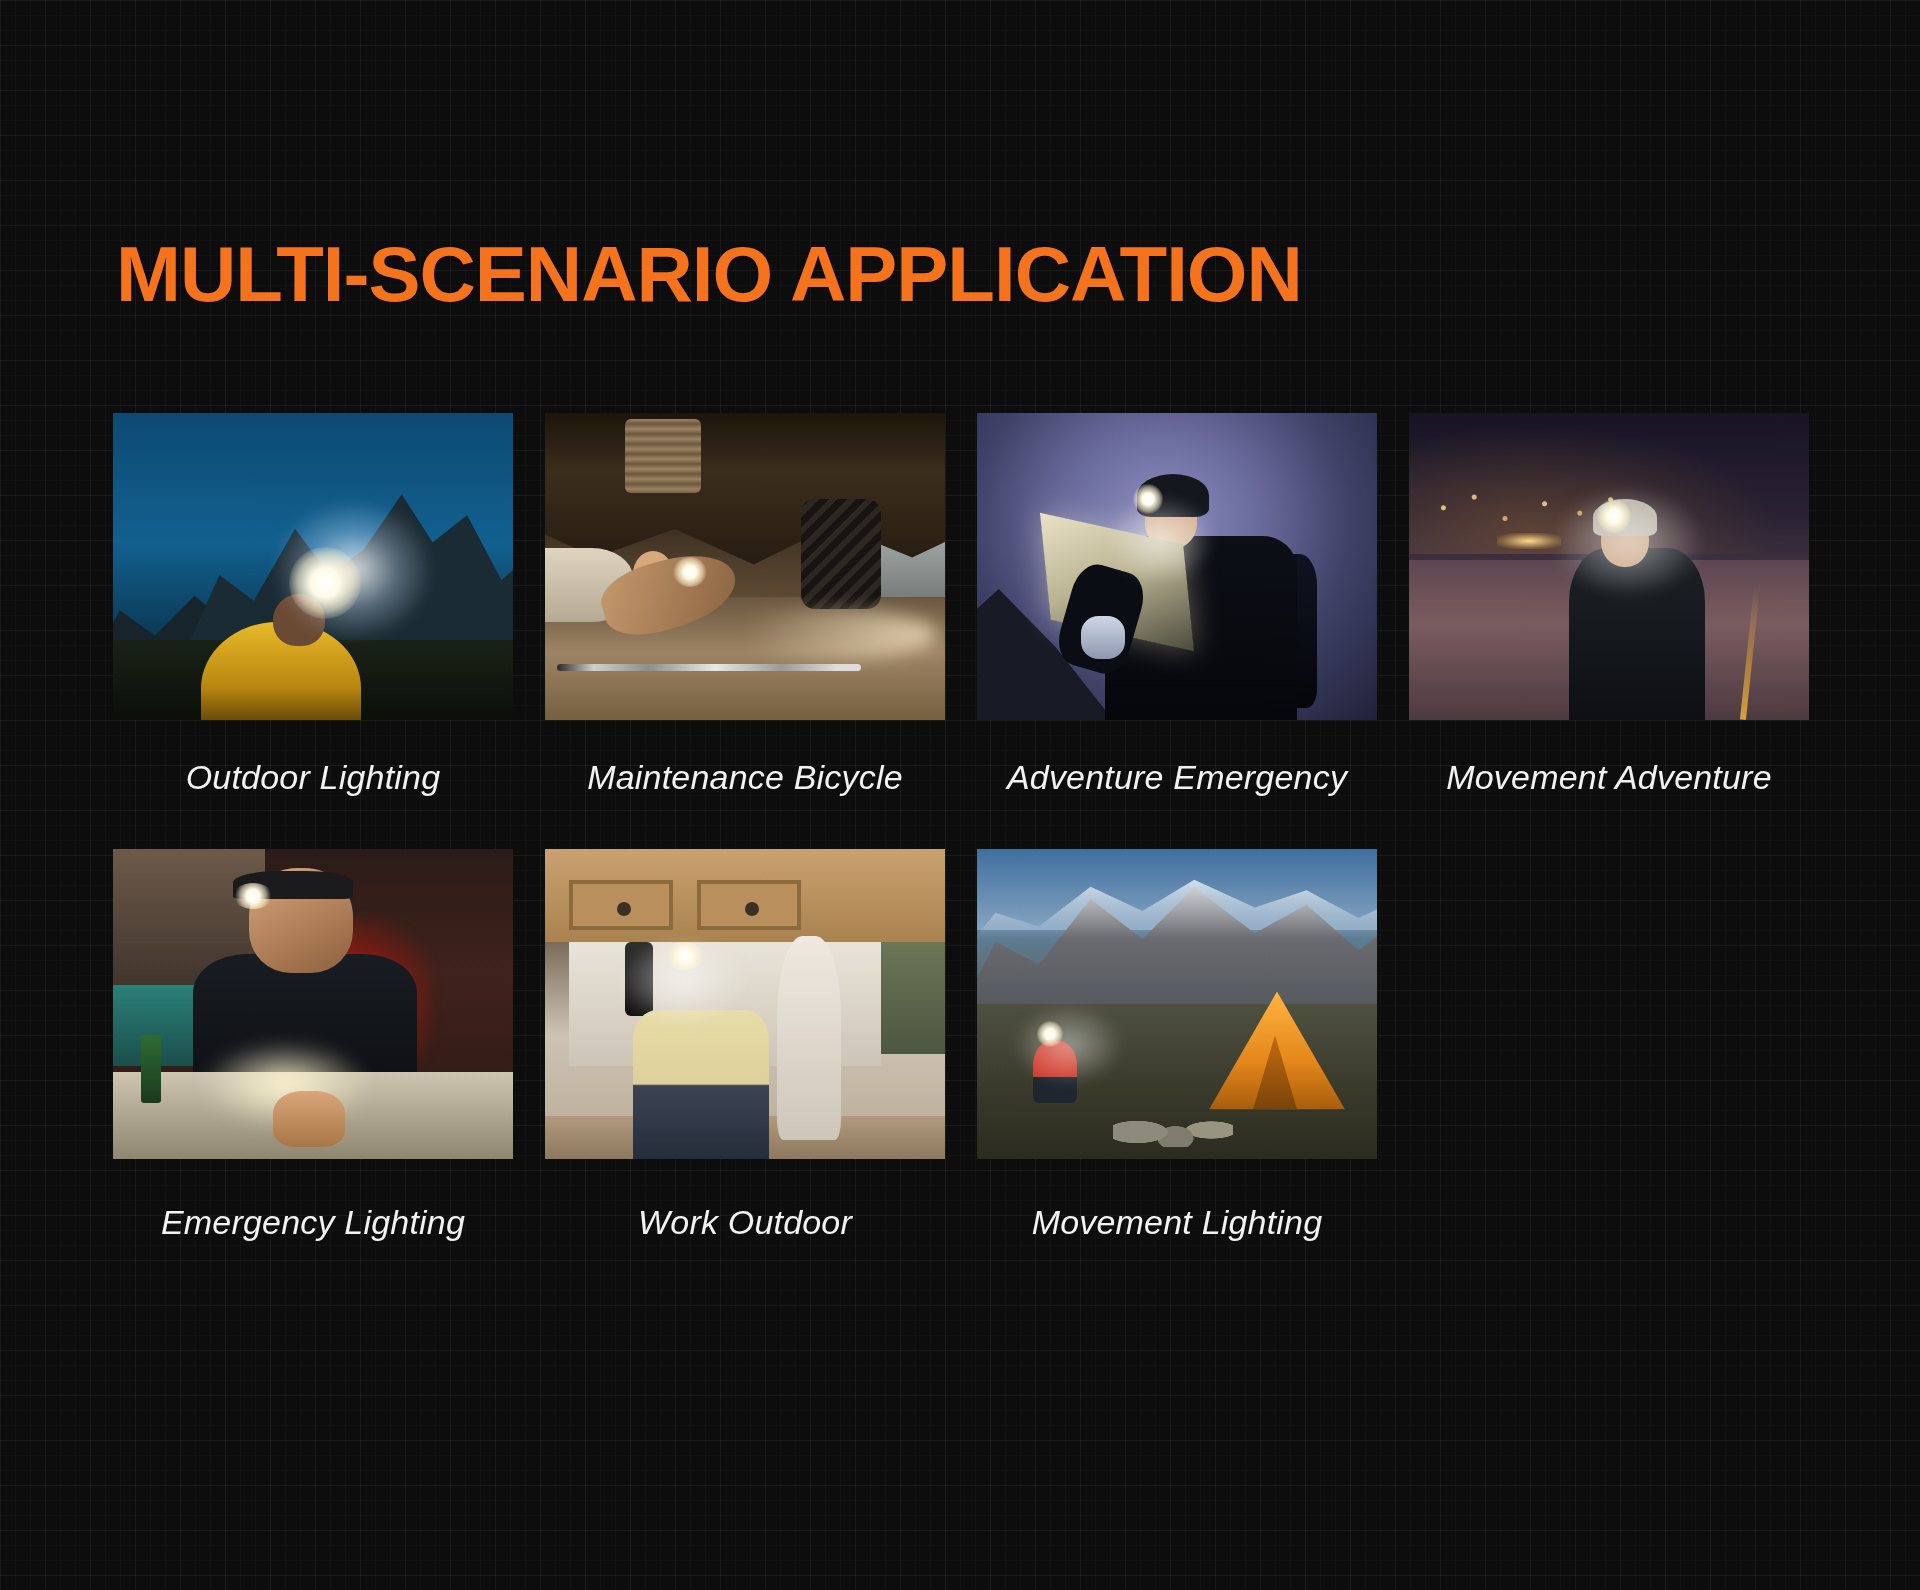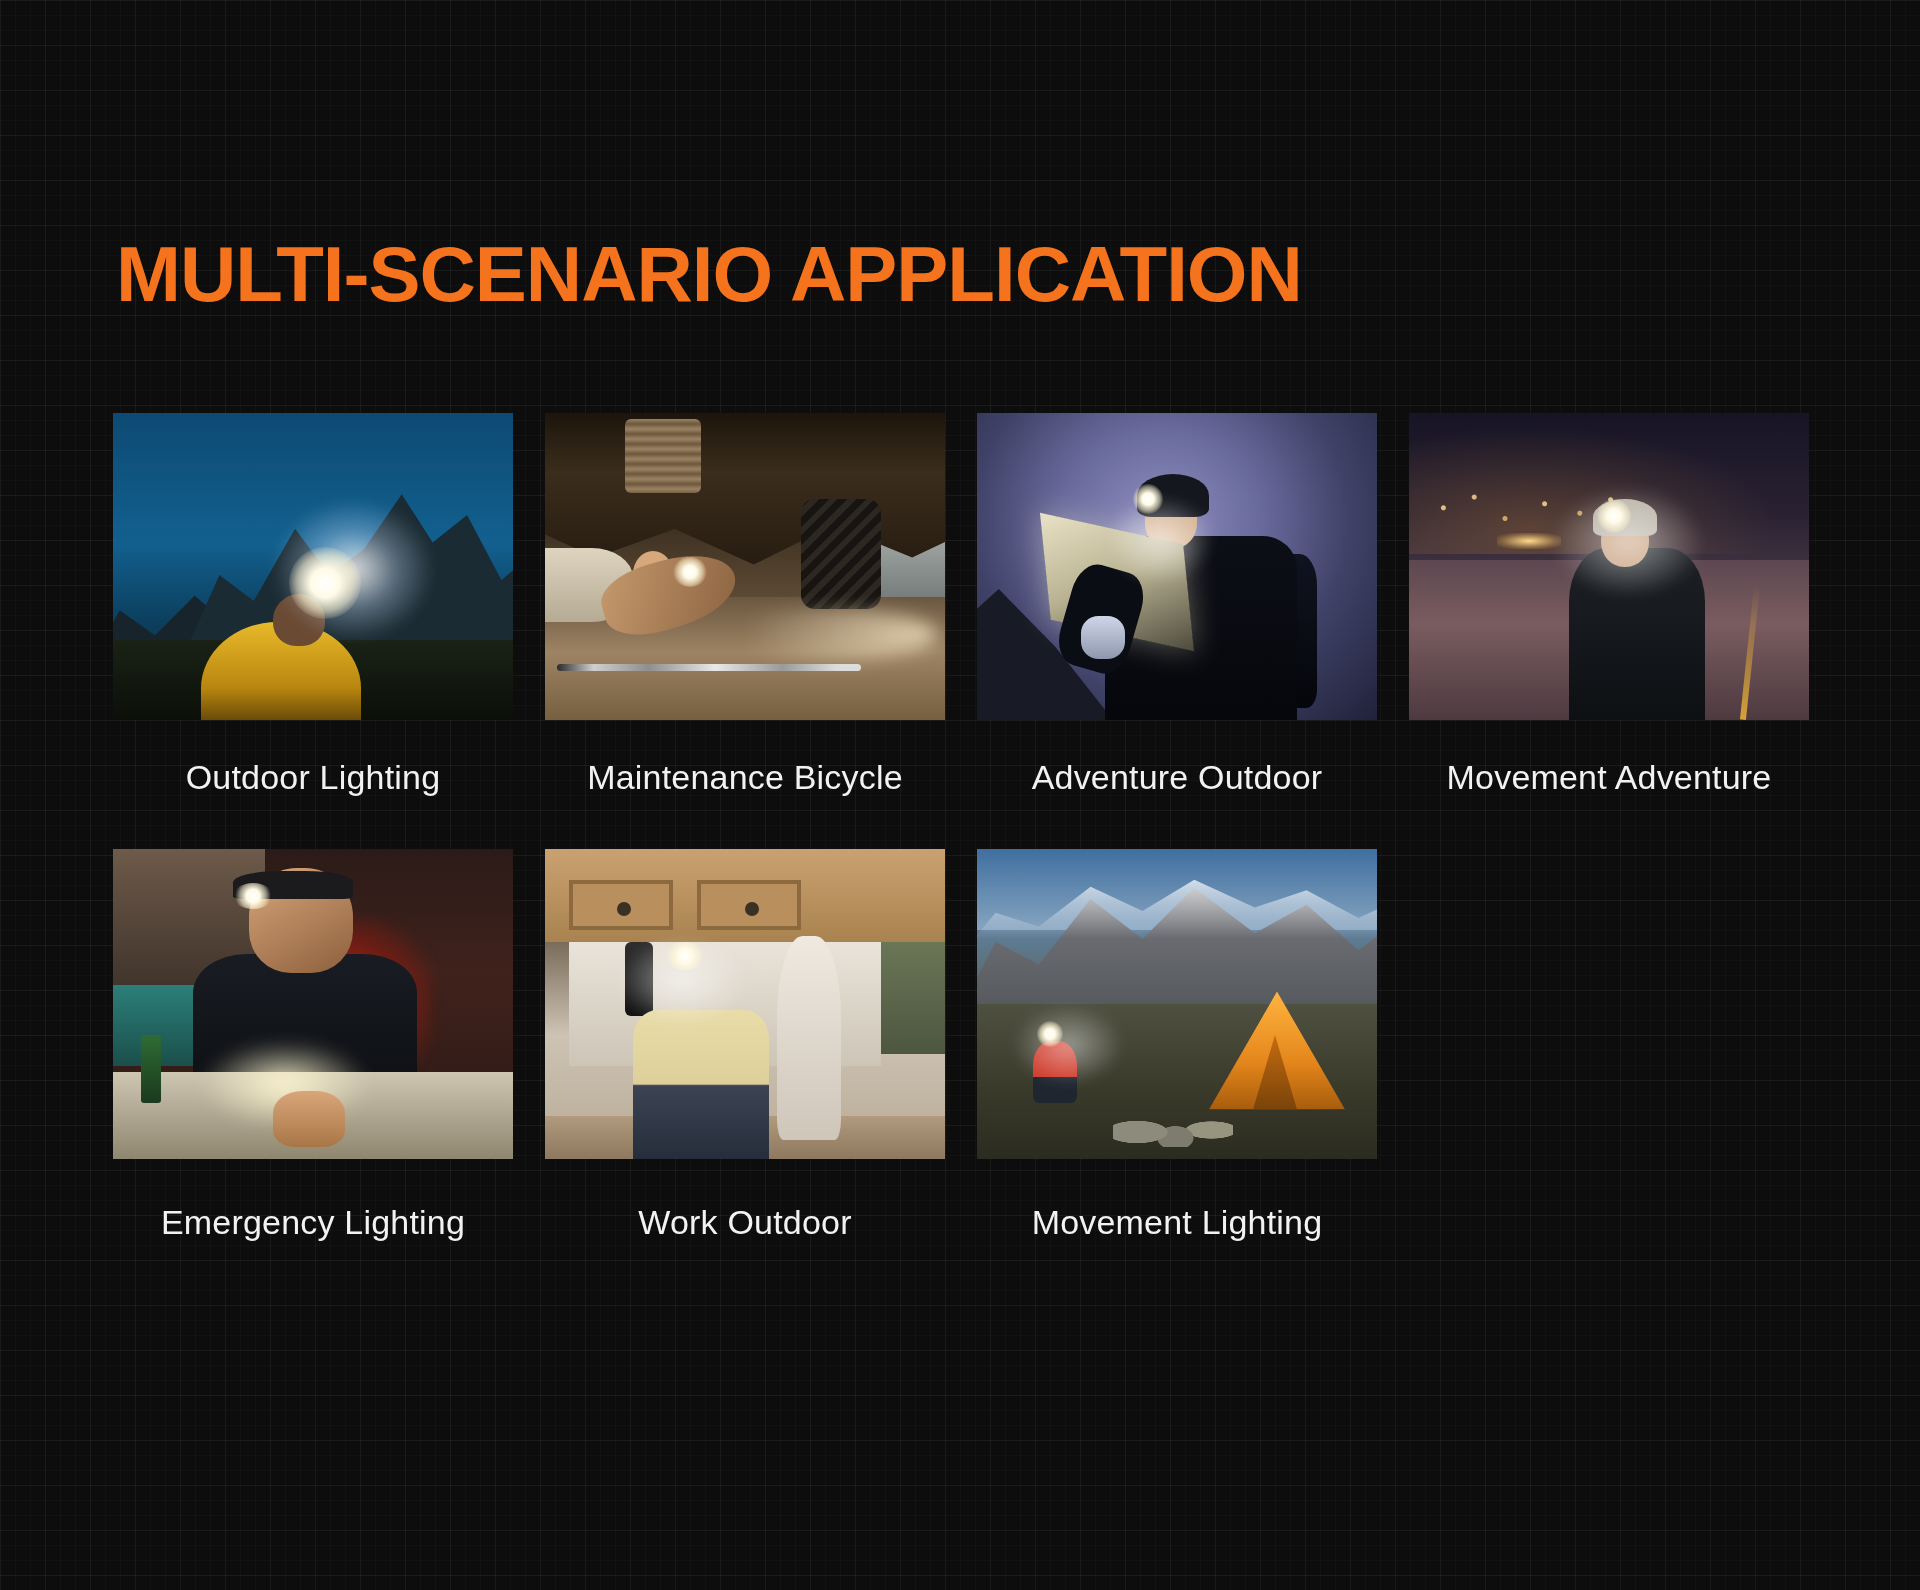--- a/index.html
+++ b/index.html
@@ -36,21 +36,21 @@
   }
 
   
   .scenario-grid {
     position: absolute;
     left: 113px;
     top: 413px;
     width: 1700px;
   }
 
-  .scenario-row { display: flex; }
+  .scenario-row { display: flex; font-style: italic; }
   .scenario-row.row-2 { margin-top: 52px; }
 
   .scenario-cell {
     width: 400px;
     margin-right: 32px;
     display: flex;
     flex-direction: column;
     align-items: center;
   }
   .scenario-cell:last-child { margin-right: 0; }
@@ -352,21 +352,21 @@
         <div class="pack"></div>
         <div class="jacket"></div>
         <div class="head"></div>
         <div class="beanie"></div>
         <div class="map"></div>
         <div class="armL"></div>
         <div class="glove"></div>
         <div class="beam"></div>
         <div class="lamp"></div>
       </div>
-      <div class="caption">Adventure Outdoor</div>
+      <div class="caption">Adventure Emergency</div>
     </div>
 
     <div class="scenario-cell">
       <div class="thumb ph-move">
         <div class="skyglow"></div>
         <div class="city"></div>
         <div class="road"></div>
         <div class="lane"></div>
         <div class="car"></div>
         <div class="runner"></div>

